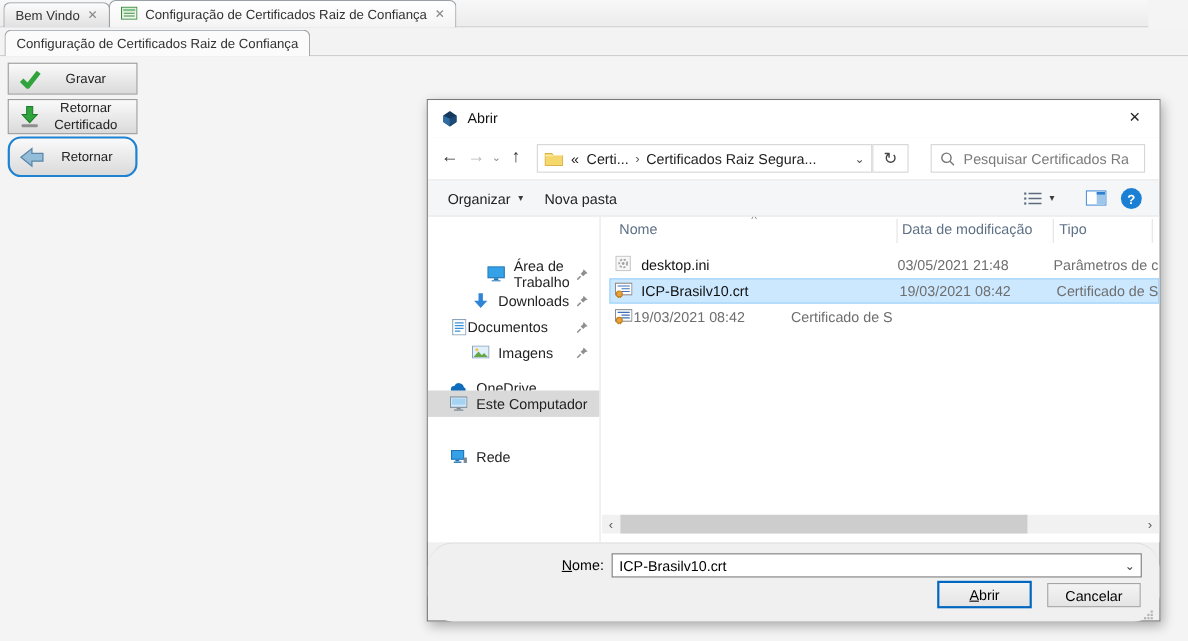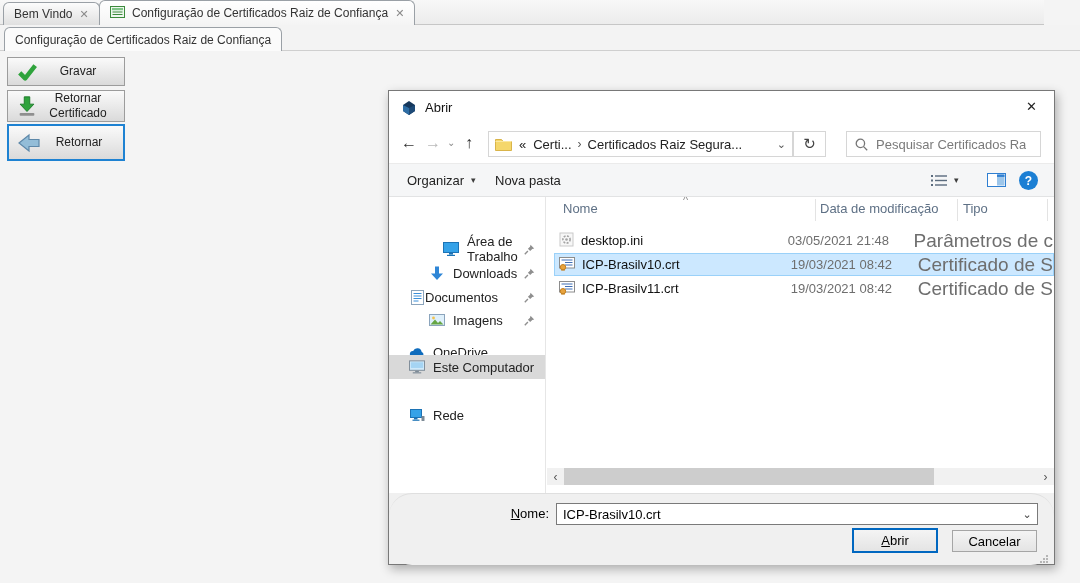--- a/index.html
+++ b/index.html
@@ -50,21 +50,21 @@
   .pin { position:absolute; right:10px; top:6px; }
 
   .list { left:158px; top:0; width:507px; height:296px; overflow:hidden; }
   .colhdr { top:4px; font-size:13px; color:#5e7085; }
   .colsep { top:2px; width:1px; height:22px; background:#e3e3e3; }
   .frow { left:7px; width:500px; height:23px; display:flex; align-items:center; border:1px solid transparent; }
   .frow.sel { background:#cce8ff; border-color:#9ad1f9; }
   .frow .ficon { margin-left:4px; width:17px; }
   .fname { margin-left:7px; font-size:13px; color:#111; width:235px; white-space:nowrap; overflow:hidden; }
   .fdate { width:143px; font-size:13px; color:#6e6e6e; white-space:nowrap; }
-  .ftype { font-size:19px; color:#6e6e6e; white-space:nowrap; }
+  .ftype { font-size:13px; color:#6e6e6e; white-space:nowrap; }
 
   .hscroll { left:0; top:271px; width:507px; height:17px; background:#f1f1f1; display:flex; }
   .harrow { width:17px; height:17px; display:flex; align-items:center; justify-content:center; color:#555; font-size:12px; }
   .hthumb { position:absolute; left:17px; top:0; width:370px; height:17px; background:#cdcdcd; }
 
   .bottombar { left:0; top:402px; width:665px; height:72px; background:#f0f0f0; border-top:1px solid #dfdfdf;border-radius:23px; }
   .fnlabel { left:60px; top:12px; width:100px; text-align:right; font-size:13px; color:#000; }
   .combo { left:167px; top:9px; width:482px; height:22px; background:#fff; border:1px solid #7a7a7a; display:flex; align-items:center; }
   .combo input { flex:1; border:none; outline:none; font-size:13px; padding-left:6px; color:#000; font-family:"Liberation Sans",sans-serif; background:transparent; }
   .combo .chev { width:20px; text-align:center; color:#444; font-size:11px; }
@@ -107,21 +107,21 @@
     </svg>
   <span class="lbl">Gravar</span>
 </div>
 <div class="abs appbtn" style="top:90px; height:32px;">
   <svg width="22" height="22" viewBox="0 0 24 24">
       <path d="M9 2 h6 v8 h4.5 L12 18 4.5 10 H9 z" fill="#2fa33c" stroke="#1d7a28" stroke-width="1"></path>
       <rect x="4" y="19.5" width="16" height="3" rx="1" fill="#8f8f8f"></rect>
     </svg>
   <span class="lbl">Retornar Certificado</span>
 </div>
-<div class="abs appbtn focused" style="top:124px; height:37px;">
+<div class="abs appbtn focused" style="top:124px; height:37px;border-radius:12px;">
   <svg width="24" height="20" viewBox="0 0 24 20">
       <path d="M2 10 L12 2 V6.5 H22 V13.5 H12 V18 z" fill="#93bdd8" stroke="#5d88a9" stroke-width="1.2"></path>
     </svg>
   <span class="lbl">Retornar</span>
 </div>
 
 <div class="abs dialog">
 
   <div class="abs titlebar">
     <span class="abs" style="left:12px; top:9px;">
@@ -367,21 +367,20 @@
               <rect x="0.5" y="1.5" width="15" height="10.5" fill="#fff" stroke="#8c8c8c"></rect>
               <g stroke="#3f6fb5" stroke-width="1">
                 <line x1="2.5" y1="4" x2="13.5" y2="4"></line>
                 <line x1="6" y1="6.5" x2="13.5" y2="6.5"></line>
                 <line x1="6" y1="9" x2="13.5" y2="9"></line>
               </g>
               <circle cx="4" cy="11.2" r="2.7" fill="#e8a33d" stroke="#c27f1f"></circle>
               <path d="M3 13.5 L3 15 M5 13.5 L5 15" stroke="#c27f1f" stroke-width="1"></path>
             </svg>
         </span>
-        <span class="fname">ICP-Brasilv11.crt</span>
         <span class="fdate">19/03/2021 08:42</span>
         <span class="ftype">Certificado de S</span>
       </div>
 
       <div class="abs hscroll">
         <div class="harrow">‹</div>
         <div class="hthumb"></div>
         <div class="harrow" style="position:absolute; right:0;">›</div>
       </div>
     </div>

